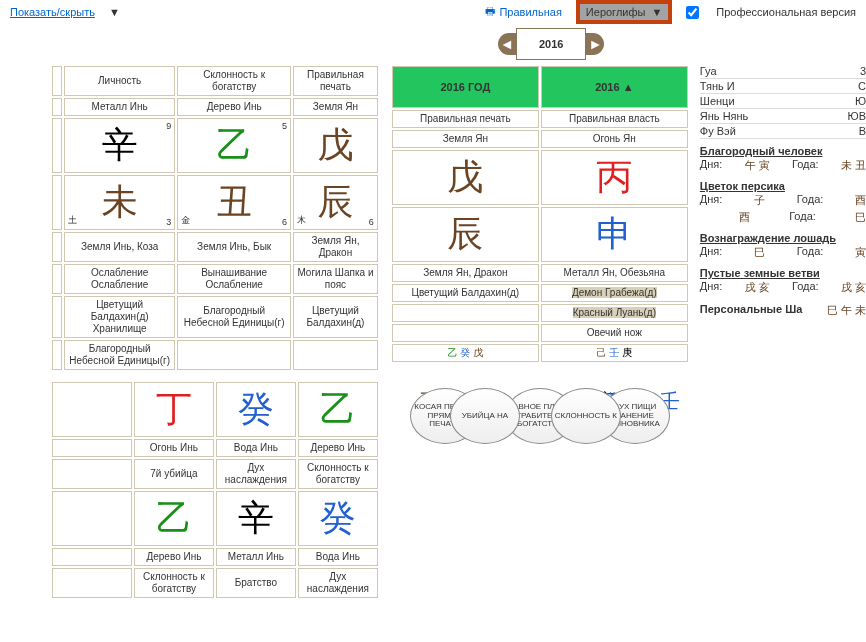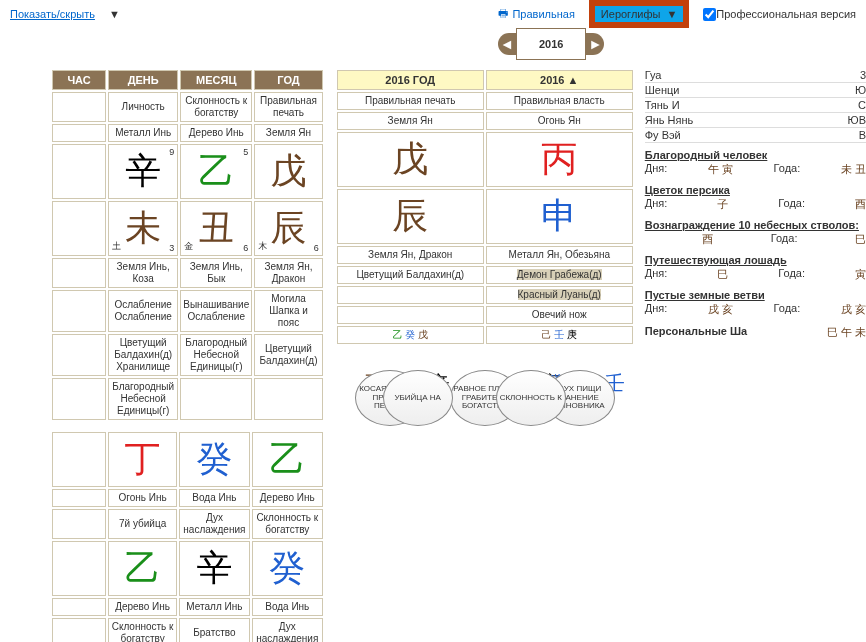--- a/index.html
+++ b/index.html
@@ -2,35 +2,35 @@
 <html><head>
 <meta charset="utf-8">
 <style>
   * { box-sizing: border-box; margin: 0; padding: 0; }
   body { font-family: Arial, sans-serif; font-size: 11px; color: #333; background: #fff; width: 866px; }
   a { color: #0066cc; text-decoration: underline; cursor: pointer; }
 
   .topbar { display: flex; align-items: center; padding: 0 10px; gap: 14px; }
   .topbar .spacer { flex: 1; }
   .print-link { display: flex; align-items: center; gap: 4px; color: #0066cc; }
-  .sel { display: inline-flex; align-items: center; border: 6px solid #c2410c; padding: 2px 6px; background: #0ea5e9; gap: 6px; }
-  .chk { display: inline-flex; align-items: center; gap: 0; }
+  .sel { display: inline-flex; align-items: center; border: 4px solid #c2410c; padding: 2px 6px; background: #a3a3a3; gap: 6px; }
+  .chk { display: inline-flex; align-items: center; gap: 17px; }
 
   .year-nav { position: absolute; left: 498px; top: 28px; display: flex; align-items: center; }
   .year-nav .arrow { width: 18px; height: 22px; background: #8b7355; color: #fff; display: flex; align-items: center; justify-content: center; font-size: 14px; }
   .year-nav .arrow.l { border-radius: 12px 0 0 12px; }
   .year-nav .arrow.r { border-radius: 0 12px 12px 0; }
   .year-nav .val { border: 1px solid #8b7355; padding: 9px 22px; background: #fff; font-weight: bold; }
 
   .main { display: flex; gap: 10px; padding: 0 0 0 50px; margin-top: 40px; align-items: flex-start; }
 
   .grid { border-spacing: 2px; }
   .grid td { border: 1px solid #d0c8b0; text-align: center; padding: 2px 4px; background: #fff; vertical-align: middle; }
   .hdr td { background: #8b7355; color: #fff; font-weight: bold; padding: 3px; }
-  .hdr2 td { background: #fef9c3; color: #333; font-weight: bold; padding: 3px; }
+  .hdr2 td { background: #22c55e; color: #333; font-weight: bold; padding: 14px; }
   .big { font-size: 36px; padding: 4px 8px; position: relative; height: 48px; }
   .big .corner { position: absolute; font-size: 9px; color: #333; }
   .big .tr { top: 2px; right: 3px; }
   .big .bl { bottom: 2px; left: 3px; }
   .big .br { bottom: 2px; right: 3px; }
   .sm td { font-size: 10px; padding: 2px; line-height: 1.2; }
   .c-brown { color: #6b4423; }
   .c-green { color: #1a8f1a; }
   .c-red { color: #e02020; }
   .c-blue { color: #2060d0; }
@@ -78,26 +78,20 @@
   <div class="arrow l">◄</div>
   <div class="val">2016</div>
   <div class="arrow r">►</div>
 </div>
 
 <div class="main">
 
 <div class="left-col">
 <table class="grid">
   <tbody>
-          <tr class="hdr">
-    <td class="narrow">ЧАС</td>
-    <td class="narrow">ДЕНЬ</td>
-    <td class="narrow">МЕСЯЦ</td>
-    <td class="narrow">ГОД</td>
-  </tr>
   <tr class="sm">
             <td></td>
             <td>Личность</td>
             <td>Склонность к богатству</td>
             <td>Правильная печать</td>
           </tr>
   <tr class="sm">
             <td></td>
             <td>Металл Инь</td>
             <td>Дерево Инь</td>
@@ -238,39 +232,39 @@
   <div class="dlbl c-brown" style="left:30px;top:110">己</div>
   <div class="dlbl c-brown" style="left:85px;top:110">戊</div>
   <div class="dlbl c-blue" style="left:210px;top:110">癸</div>
   <div class="dlbl c-blue" style="left:270px;top:110">壬</div>
   <div class="node" style="left:115px;top:30">РАВНОЕ ПЛЕЧО
 ГРАБИТЕЛЬ БОГАТСТВА</div>
   <div class="node" style="left:210px;top:105">ДУХ ПИЩИ
 РАНЕНИЕ ЧИНОВНИКА</div>
   <div class="node" style="left:20px;top:105">КОСАЯ ПЕЧАТЬ
 ПРЯМАЯ ПЕЧАТЬ</div>
-  <div class="node" style="left:48px;top:195">УБИЙЦА НА</div>
+  <div class="node" style="left:60px;top:195">УБИЙЦА НА</div>
   <div class="node" style="left:161px;top:195">СКЛОННОСТЬ К</div>
 </div>
 </div>
 
 <div class="info">
   <div class="info-row">
         <span>Гуа</span>
         <span>3</span>
       </div>
   <div class="info-row">
+        <span>Тянь И</span>
+        <span>С</span>
+      </div>
+  <div class="info-row">
         <span>Шенци</span>
         <span>Ю</span>
       </div>
   <div class="info-row">
-        <span>Тянь И</span>
-        <span>С</span>
-      </div>
-  <div class="info-row">
         <span>Янь Нянь</span>
         <span>ЮВ</span>
       </div>
   <div class="info-row">
         <span>Фу Вэй</span>
         <span>В</span>
       </div>
 
   <h4>Благородный человек</h4>
   <div class="sub">
@@ -279,28 +273,27 @@
         <span>Года:</span>
         <span>未 丑</span>
       </div>
   <h4>Цветок персика</h4>
   <div class="sub">
         <span>Дня:</span>
         <span>子</span>
         <span>Года:</span>
         <span>酉</span>
       </div>
-  <h4>Вознаграждение 10 небесных стволов:</h4>
   <div class="sub">
         <span></span>
         <span>酉</span>
         <span>Года:</span>
         <span>巳</span>
       </div>
-  <h4>Путешествующая лошадь</h4>
+  <h4>Вознаграждение лошадь</h4>
   <div class="sub">
         <span>Дня:</span>
         <span>巳</span>
         <span>Года:</span>
         <span>寅</span>
       </div>
   <h4>Пустые земные ветви</h4>
   <div class="sub">
         <span>Дня:</span>
         <span>戌 亥</span>

